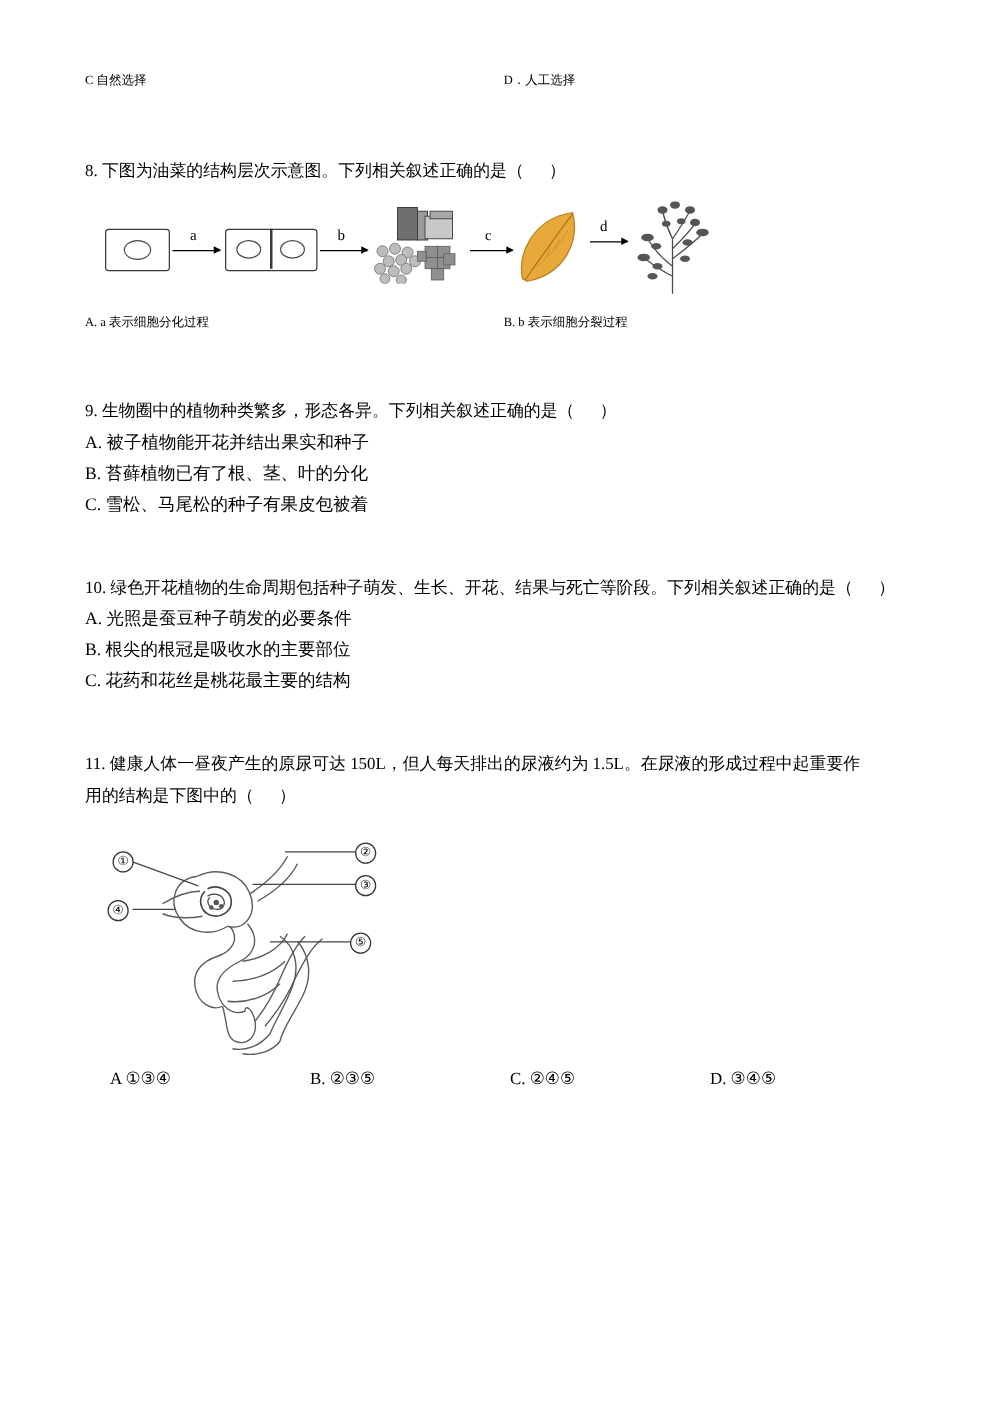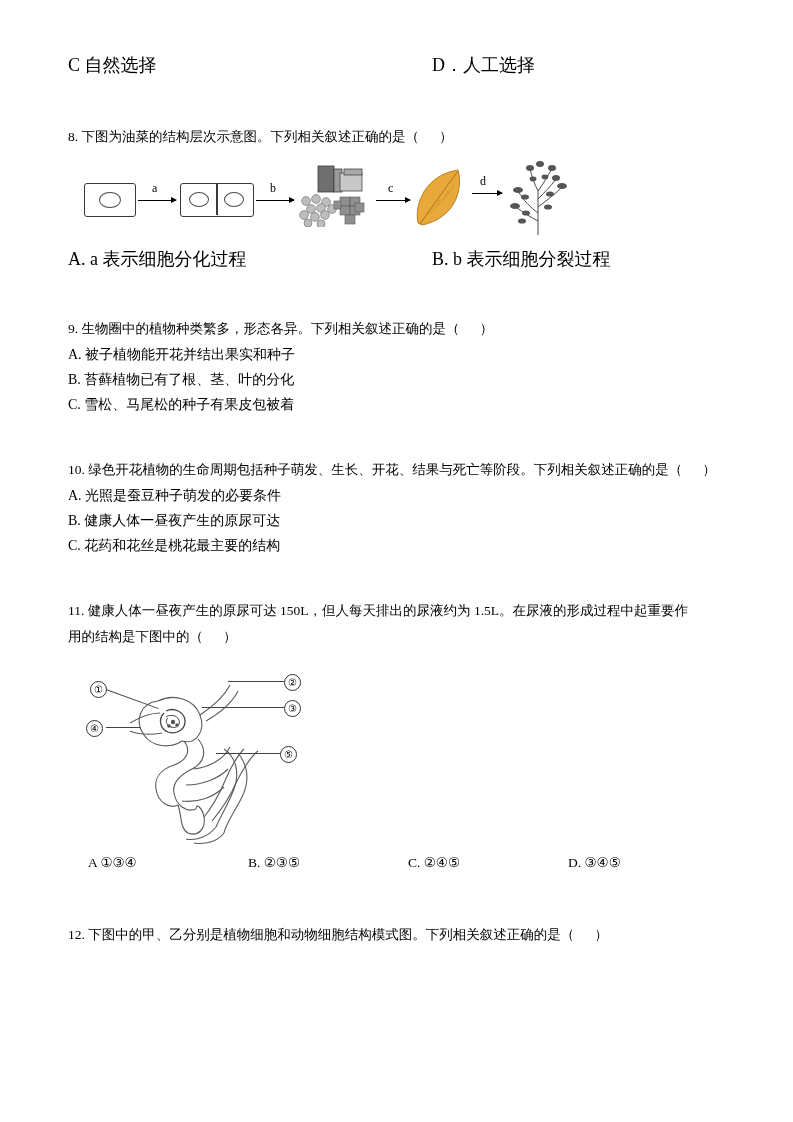--- a/index.html
+++ b/index.html
@@ -37,23 +37,22 @@
   .opt {
     font-size: 14px;
     line-height: 20px;
   }
   .sp20 { height: 20px; }
   .sp12 { height: 12px; }
   .sp8 { height: 8px; }
 
   .two-col {
     display: flex;
-    font-size: 18px;
+    font-size: 10px;
     line-height: 20px;
-    gap: 29px;
   }
   .two-col > div:first-child { width: 335px; }
 
   .opt-block { margin-top: 6px; }
   .opt-block .opt { margin-bottom: 5px; }
 
   
   .fig8 {
     position: relative;
     height: 78px;
@@ -256,21 +255,21 @@
       <div class="opt">A.  被子植物能开花并结出果实和种子</div>
       <div class="opt">B.  苔藓植物已有了根、茎、叶的分化</div>
       <div class="opt">C.  雪松、马尾松的种子有果皮包被着</div>
     </div>
 
     <div class="sp8"></div>
 
     <div class="q-line">10. 绿色开花植物的生命周期包括种子萌发、生长、开花、结果与死亡等阶段。下列相关叙述正确的是（      ）</div>
     <div class="opt-block">
       <div class="opt">A.  光照是蚕豆种子萌发的必要条件</div>
-      <div class="opt">B.  健康人体一昼夜产生的原尿可达</div>
+      <div class="opt">B.  根尖的根冠是吸收水的主要部位</div>
       <div class="opt">C.  花药和花丝是桃花最主要的结构</div>
     </div>
 
     <div class="sp8"></div>
 
     <div class="q-line">11. 健康人体一昼夜产生的原尿可达 150L，但人每天排出的尿液约为 1.5L。在尿液的形成过程中起重要作</div>
     <div class="q-line" style="margin-top:6px;">用的结构是下图中的（      ）</div>
 
     <div class="fig11">
       <svg width="360" height="190" viewBox="0 0 360 190" style="position:absolute;left:10px;top:0;">
@@ -328,16 +327,15 @@
 
     <div class="ans-row">
       <div>A  ①③④</div>
       <div>B. ②③⑤</div>
       <div>C. ②④⑤</div>
       <div>D. ③④⑤</div>
     </div>
 
     <div class="sp20"></div>
 
-    <div class="q-line">12. 下图中的甲、乙分别是植物细胞和动物细胞结构模式图。下列相关叙述正确的是（      ）</div>
 
   </div>
 </div>
 
 </body></html>

